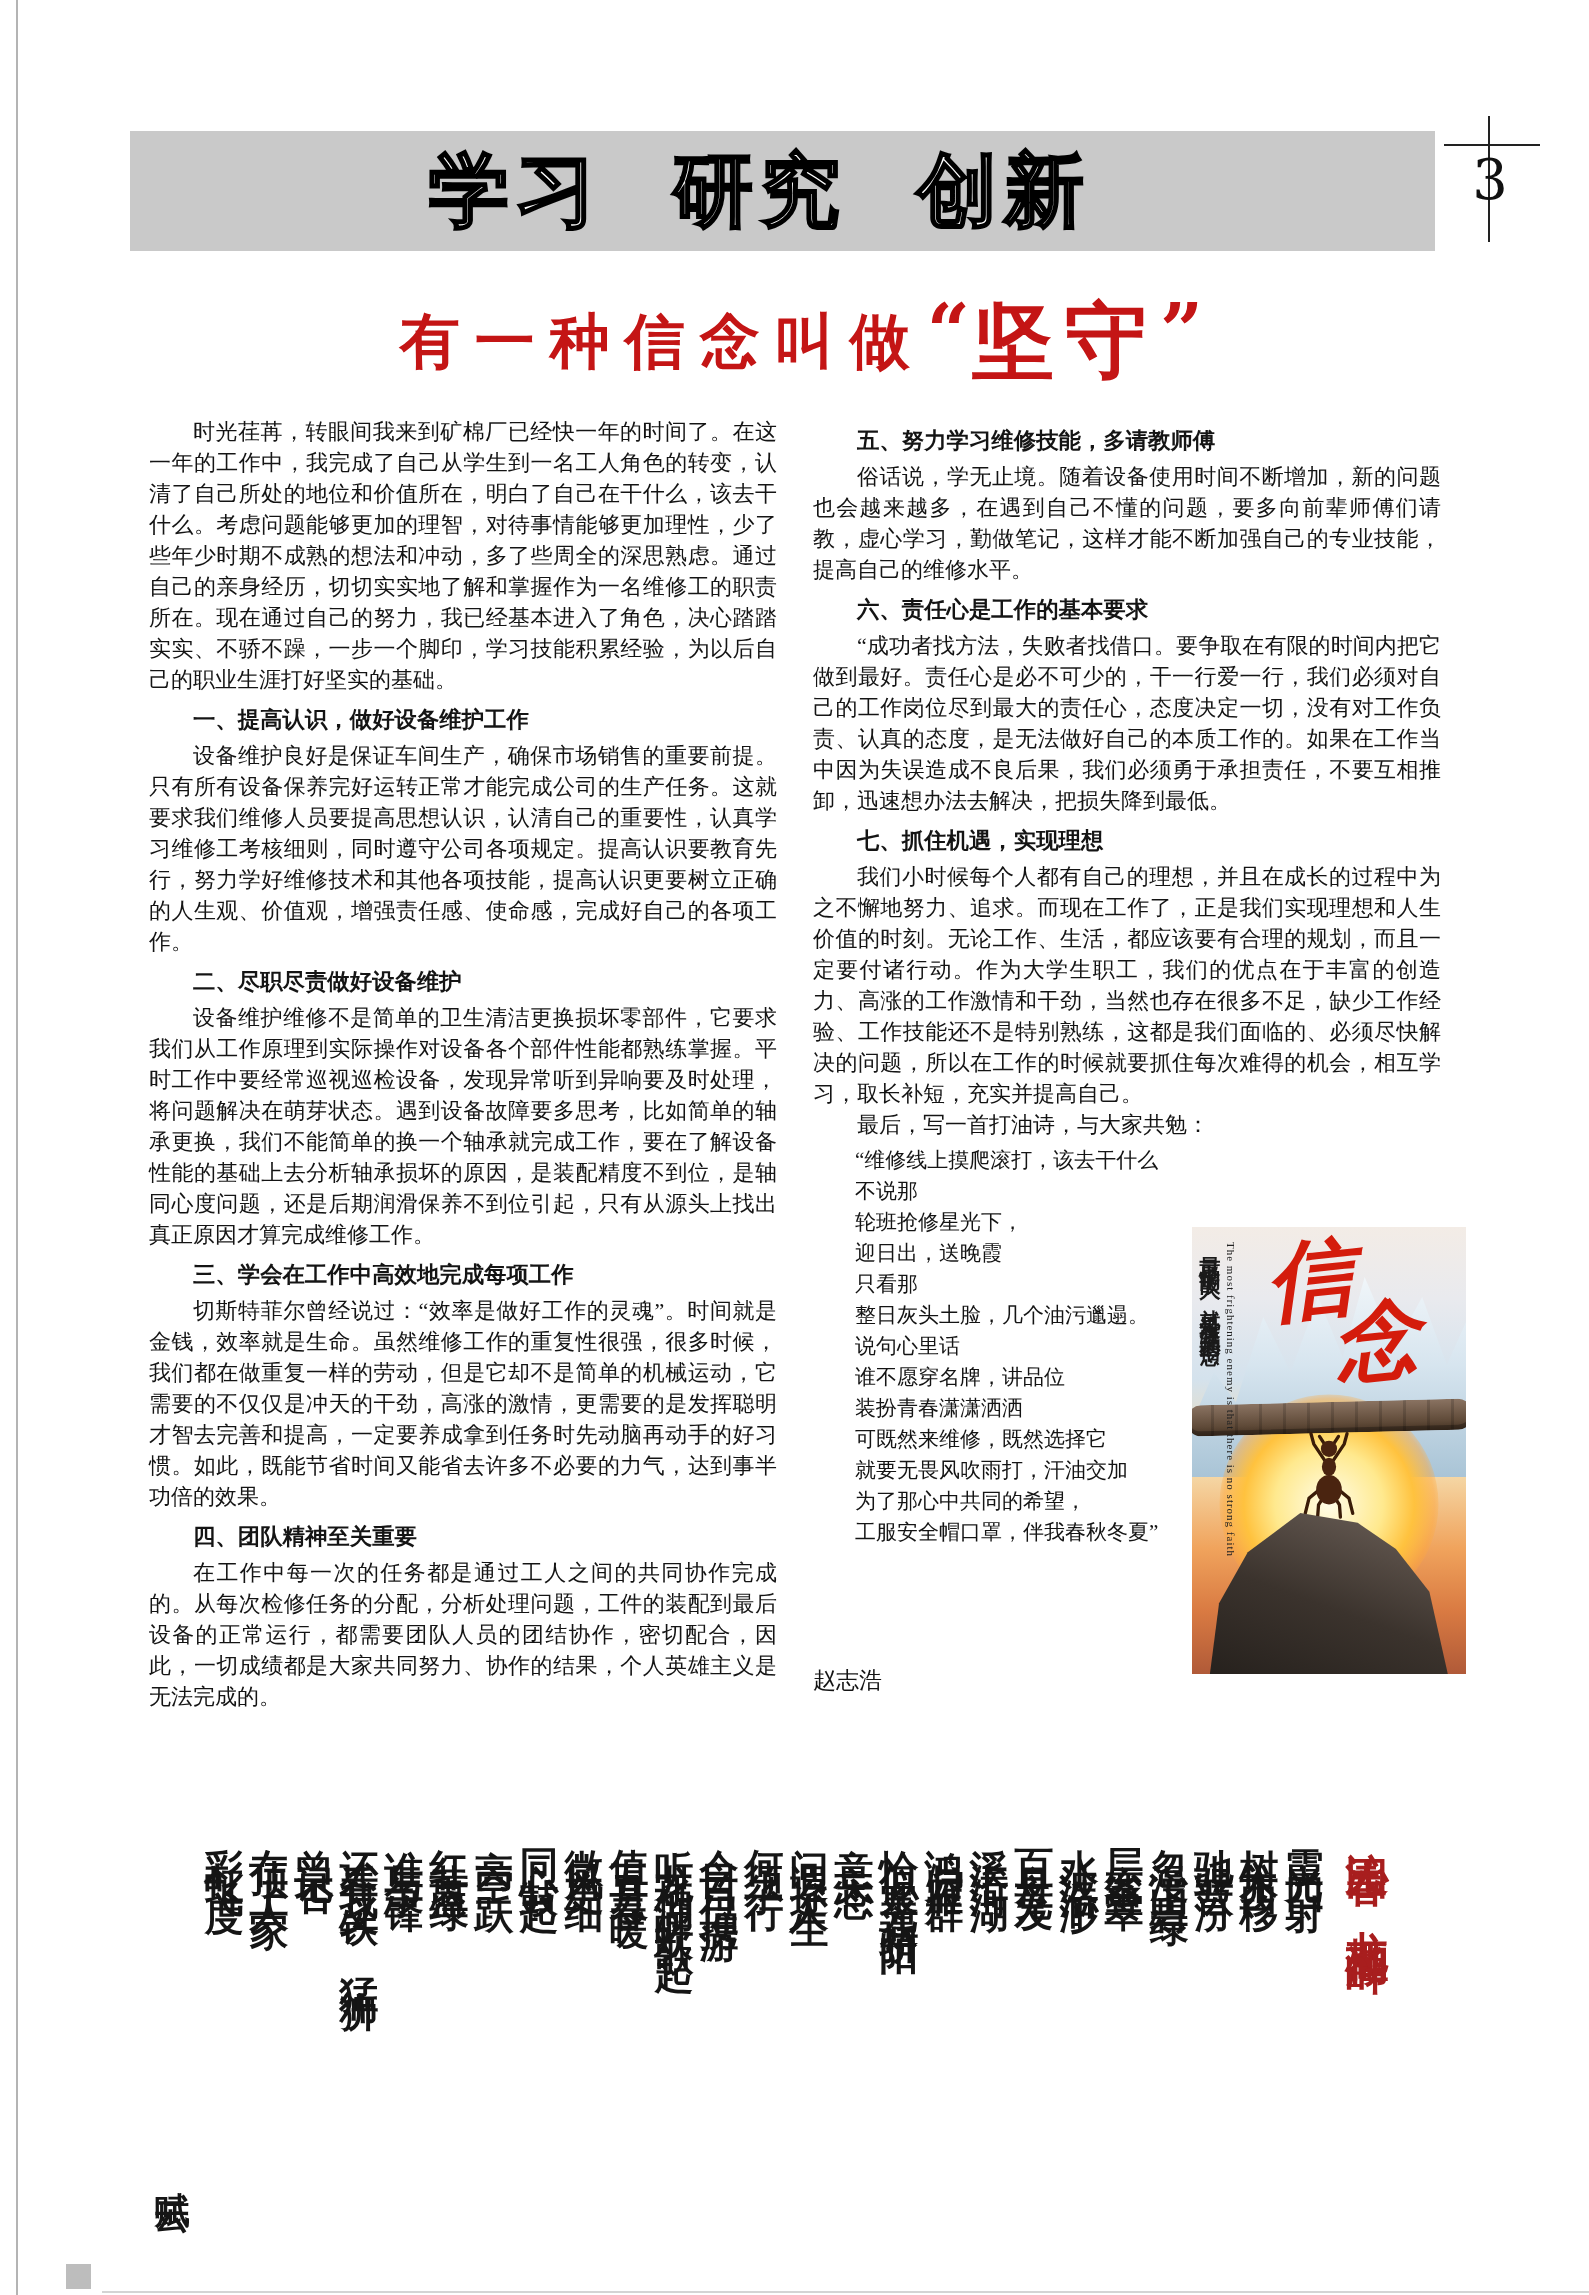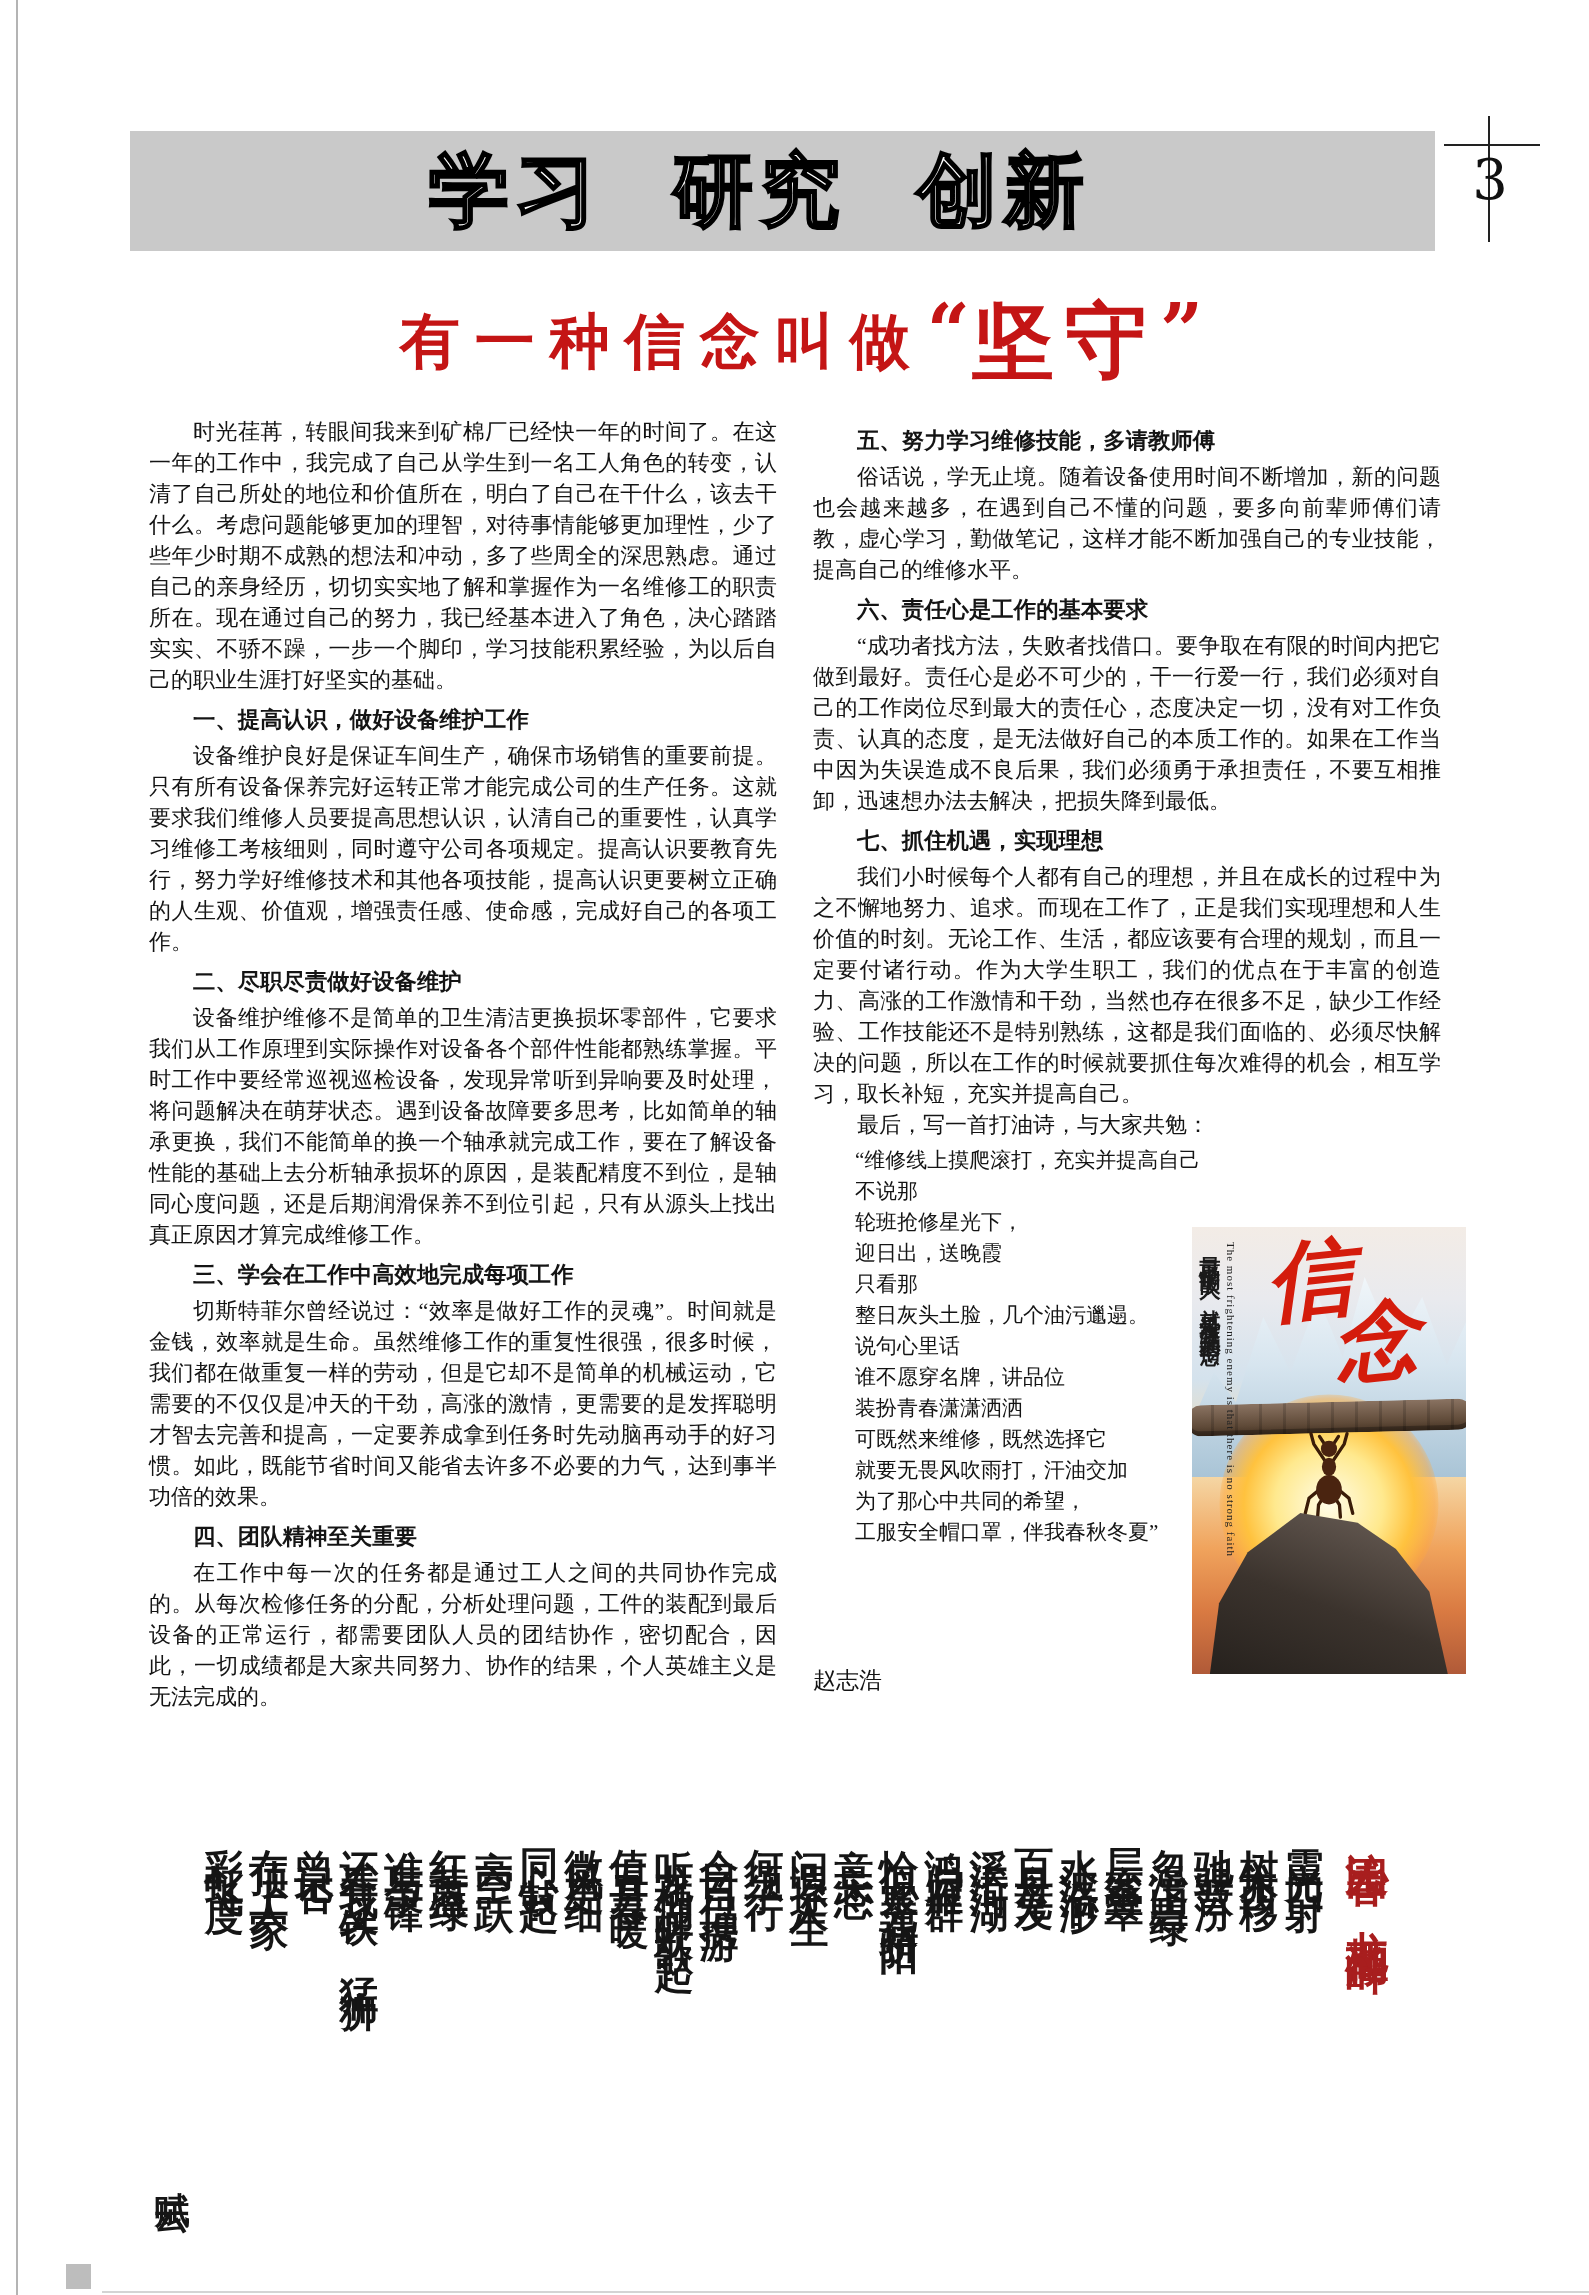--- a/index.html
+++ b/index.html
@@ -126,21 +126,21 @@
       <div id="right-col">
           <div class="h">五、努力学习维修技能，多请教师傅</div>
           <div class="p">俗话说，学无止境。随着设备使用时间不断增加，新的问题也会越来越多，在遇到自己不懂的问题，要多向前辈师傅们请教，虚心学习，勤做笔记，这样才能不断加强自己的专业技能，提高自己的维修水平。</div>
           <div class="h">六、责任心是工作的基本要求</div>
           <div class="p">“成功者找方法，失败者找借口。要争取在有限的时间内把它做到最好。责任心是必不可少的，干一行爱一行，我们必须对自己的工作岗位尽到最大的责任心，态度决定一切，没有对工作负责、认真的态度，是无法做好自己的本质工作的。如果在工作当中因为失误造成不良后果，我们必须勇于承担责任，不要互相推卸，迅速想办法去解决，把损失降到最低。</div>
           <div class="h">七、抓住机遇，实现理想</div>
           <div class="p">我们小时候每个人都有自己的理想，并且在成长的过程中为之不懈地努力、追求。而现在工作了，正是我们实现理想和人生价值的时刻。无论工作、生活，都应该要有合理的规划，而且一定要付诸行动。作为大学生职工，我们的优点在于丰富的创造力、高涨的工作激情和干劲，当然也存在很多不足，缺少工作经验、工作技能还不是特别熟练，这都是我们面临的、必须尽快解决的问题，所以在工作的时候就要抓住每次难得的机会，相互学习，取长补短，充实并提高自己。</div>
           <div class="p">最后，写一首打油诗，与大家共勉：</div>
         </div>
       <div class="poem" id="poem">
-          <div class="poem-line">“维修线上摸爬滚打，充实并提高自己</div>
+          <div class="poem-line">“维修线上摸爬滚打，该去干什么</div>
           <div class="poem-line">不说那</div>
           <div class="poem-line">轮班抢修星光下，</div>
           <div class="poem-line">迎日出，送晚霞</div>
           <div class="poem-line">只看那</div>
           <div class="poem-line">整日灰头土脸，几个油污邋遢。</div>
           <div class="poem-line">说句心里话</div>
           <div class="poem-line">谁不愿穿名牌，讲品位</div>
           <div class="poem-line">装扮青春潇潇洒洒</div>
           <div class="poem-line">可既然来维修，既然选择它</div>
           <div class="poem-line">就要无畏风吹雨打，汗油交加</div>

